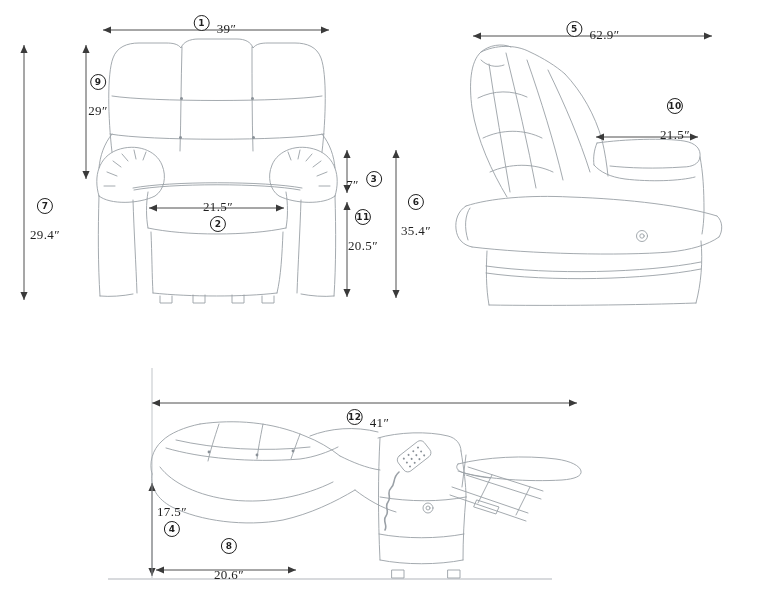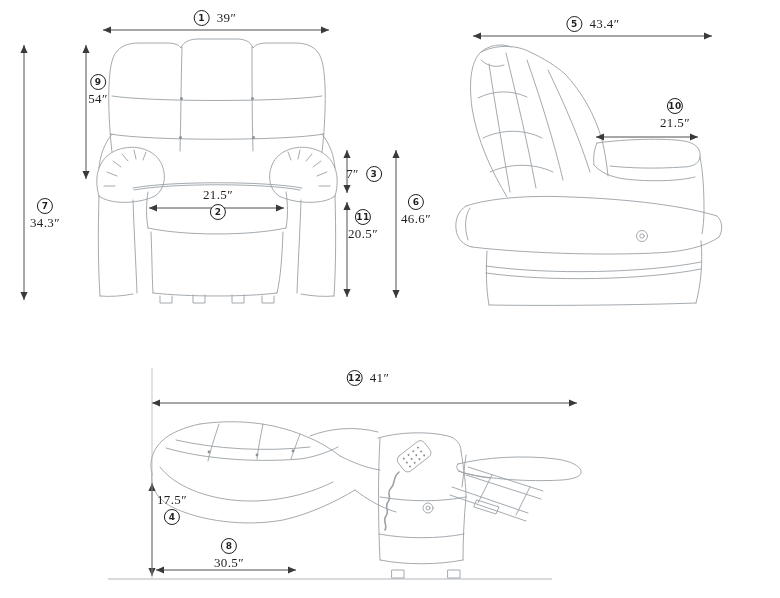--- a/index.html
+++ b/index.html
@@ -6,21 +6,21 @@
   .canvas{position:relative;width:780px;height:598px;background:#ffffff;overflow:hidden;
           font-family:"Liberation Serif", serif;}
   svg.art{position:absolute;left:0;top:0;}
   .art path, .art line, .art rect, .art circle{vector-effect:non-scaling-stroke;}
   .dim{position:absolute;display:flex;align-items:center;gap:7px;color:#1f1f1f;
        font-size:13px;letter-spacing:.4px;transform:translateX(-50%);white-space:nowrap;}
   .dim.col{flex-direction:column;gap:2px;}
   .circ{box-sizing:border-box;width:16px;height:16px;border:1.3px solid #1f1f1f;border-radius:50%;
         display:flex;align-items:center;justify-content:center;background:#fff;
         font-family:"DejaVu Sans", sans-serif;font-size:9px;font-weight:600;color:#1f1f1f;line-height:1;}
-  .val{line-height:1.1;}
+  .val{line-height:1.1;margin-top:12px;}
 </style>
 </head>
 <body>
 
 <div class="canvas">
 
   <svg class="art" width="780" height="598" viewBox="0 0 780 598">
     <defs>
       <marker id="mA" viewBox="0 0 10 10" refX="9" refY="5" markerWidth="10" markerHeight="10" orient="auto-start-reverse" markerUnits="strokeWidth">
         <path d="M0,1 L9,5 L0,9 z" fill="#3a3a3a"></path>
@@ -197,66 +197,66 @@
     </g>
   </svg>
 
   <div class="dim" style="left:215px;top:10px">
     <span class="circ">1</span>
     <span class="val">39″</span>
   </div>
 
   <div class="dim" style="left:593px;top:16px">
     <span class="circ">5</span>
-    <span class="val">43.4″</span>
+    <span class="val">62.9″</span>
   </div>
 
   <div class="dim col" style="left:98px;top:74px">
     <span class="circ">9</span>
-    <span class="val">54″</span>
+    <span class="val">29″</span>
   </div>
 
   <div class="dim col" style="left:675px;top:98px">
     <span class="circ">10</span>
     <span class="val">21.5″</span>
   </div>
 
   <div class="dim" style="left:364px;top:166px">
     <span class="val">7″</span>
     <span class="circ">3</span>
   </div>
 
   <div class="dim col" style="left:218px;top:188px">
     <span class="val">21.5″</span>
     <span class="circ">2</span>
   </div>
 
   <div class="dim col" style="left:45px;top:198px">
     <span class="circ">7</span>
-    <span class="val">34.3″</span>
+    <span class="val">29.4″</span>
   </div>
 
   <div class="dim col" style="left:416px;top:194px">
     <span class="circ">6</span>
-    <span class="val">46.6″</span>
+    <span class="val">35.4″</span>
   </div>
 
   <div class="dim col" style="left:363px;top:209px">
     <span class="circ">11</span>
     <span class="val">20.5″</span>
   </div>
 
-  <div class="dim" style="left:368px;top:370px">
+  <div class="dim" style="left:368px;top:404px">
     <span class="circ">12</span>
     <span class="val">41″</span>
   </div>
 
   <div class="dim col" style="left:172px;top:493px">
     <span class="val">17.5″</span>
     <span class="circ">4</span>
   </div>
 
   <div class="dim col" style="left:229px;top:538px">
     <span class="circ">8</span>
-    <span class="val">30.5″</span>
+    <span class="val">20.6″</span>
   </div>
 
 </div>
 
 </body></html>

